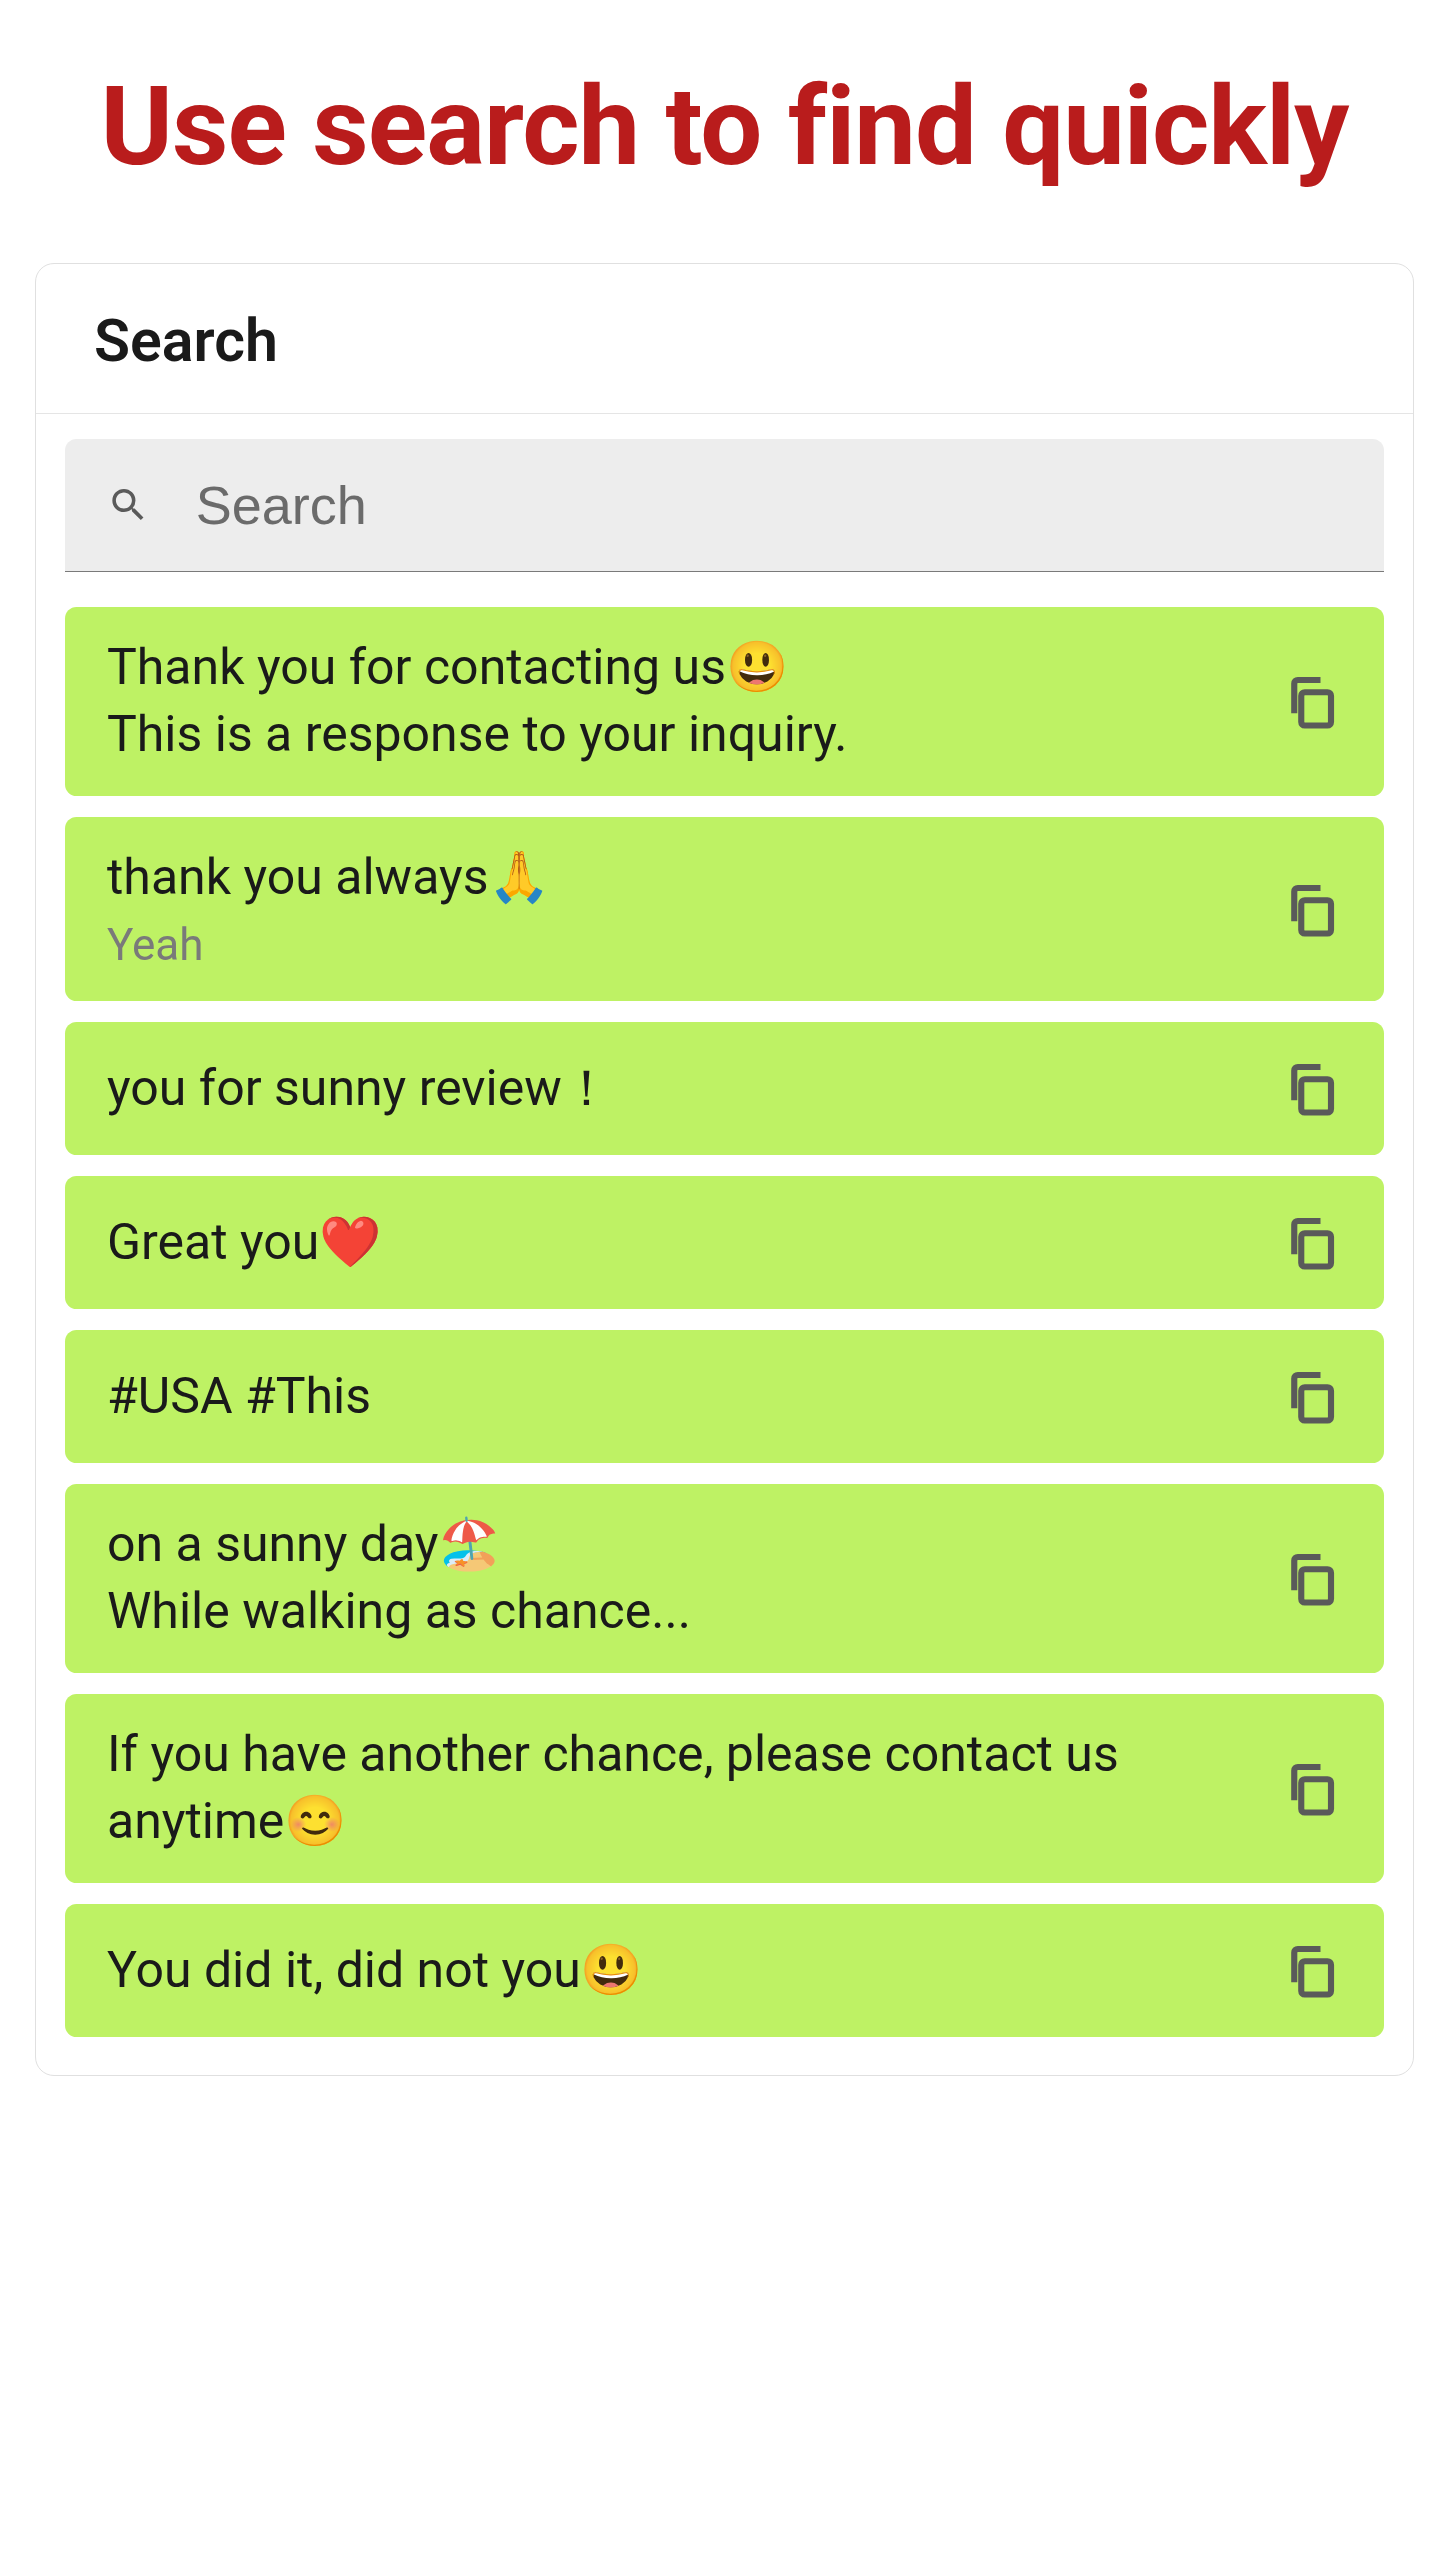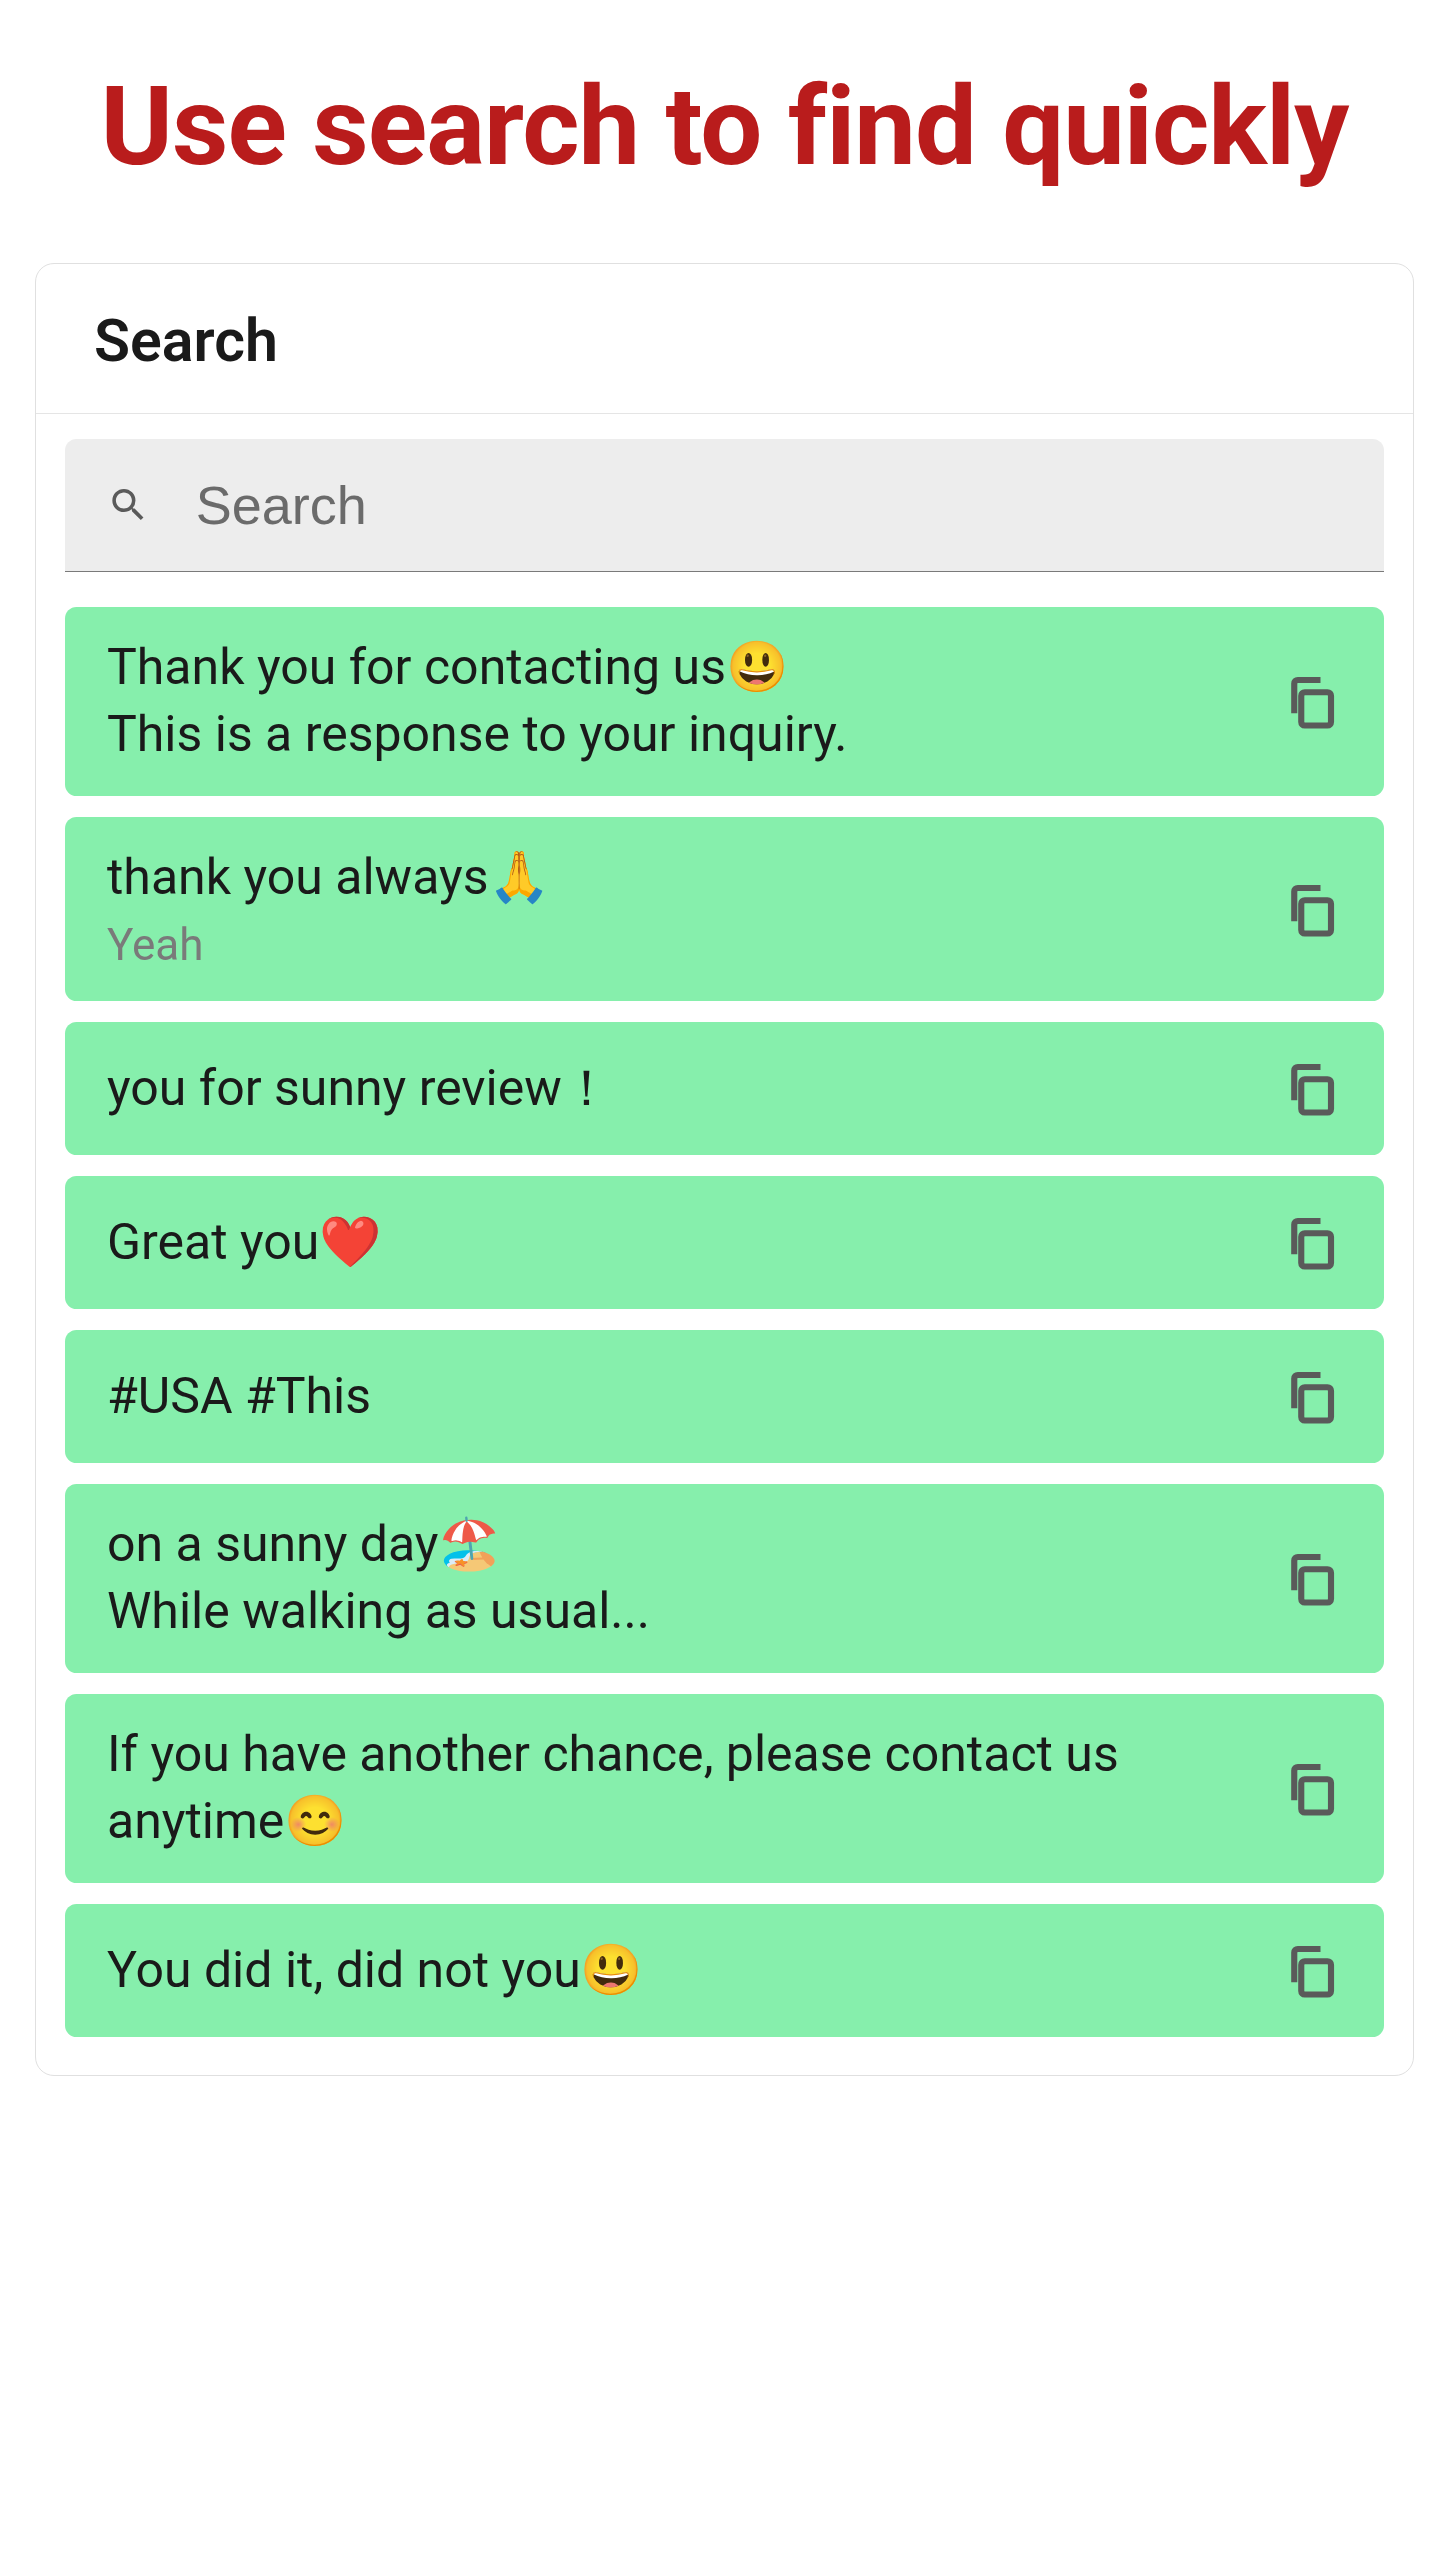--- a/index.html
+++ b/index.html
@@ -67,21 +67,21 @@
     .search-input::placeholder {
       color: #6b6b6b;
     }
     .items-list {
       margin-top: 35px;
       display: flex;
       flex-direction: column;
       gap: 21px;
     }
     .list-item {
-      background: #86efac;
+      background: #bef264;
       border-radius: 11.5px;
       display: flex;
       align-items: center;
       padding: 27px 35px 27px 42px;
       gap: 23px;
     }
     .item-content {
       flex: 1;
       display: flex;
       flex-direction: column;
@@ -195,21 +195,21 @@
           <svg class="copy-icon" viewBox="0 0 32 32">
             <rect x="11" y="11" width="17" height="19" rx="2"></rect>
             <path d="M7 23 V6 a2 2 0 0 1 2 -2 h13"></path>
           </svg>
         </button>
       </div>
 
       <div class="list-item">
         <div class="item-content">
           <div class="item-primary">on a sunny day🏖️
-While walking as usual...</div>
+While walking as chance...</div>
 
         </div>
         <button class="copy-button">
           <svg class="copy-icon" viewBox="0 0 32 32">
             <rect x="11" y="11" width="17" height="19" rx="2"></rect>
             <path d="M7 23 V6 a2 2 0 0 1 2 -2 h13"></path>
           </svg>
         </button>
       </div>
 

